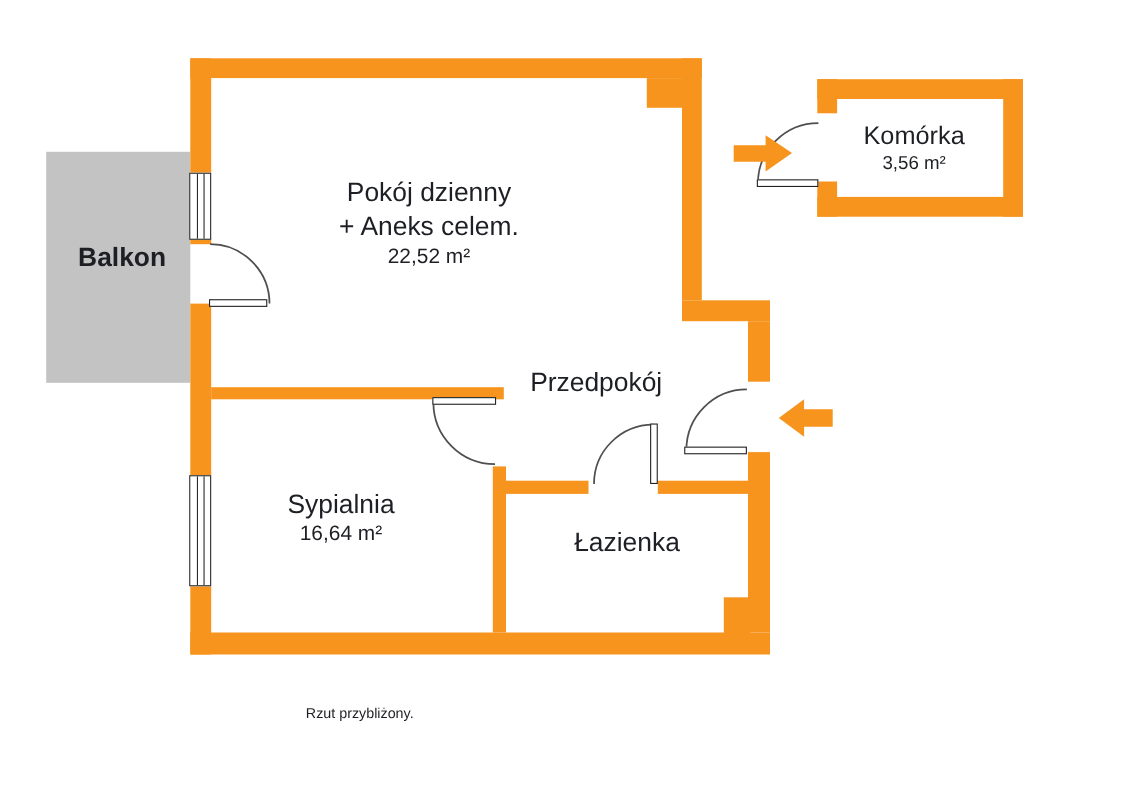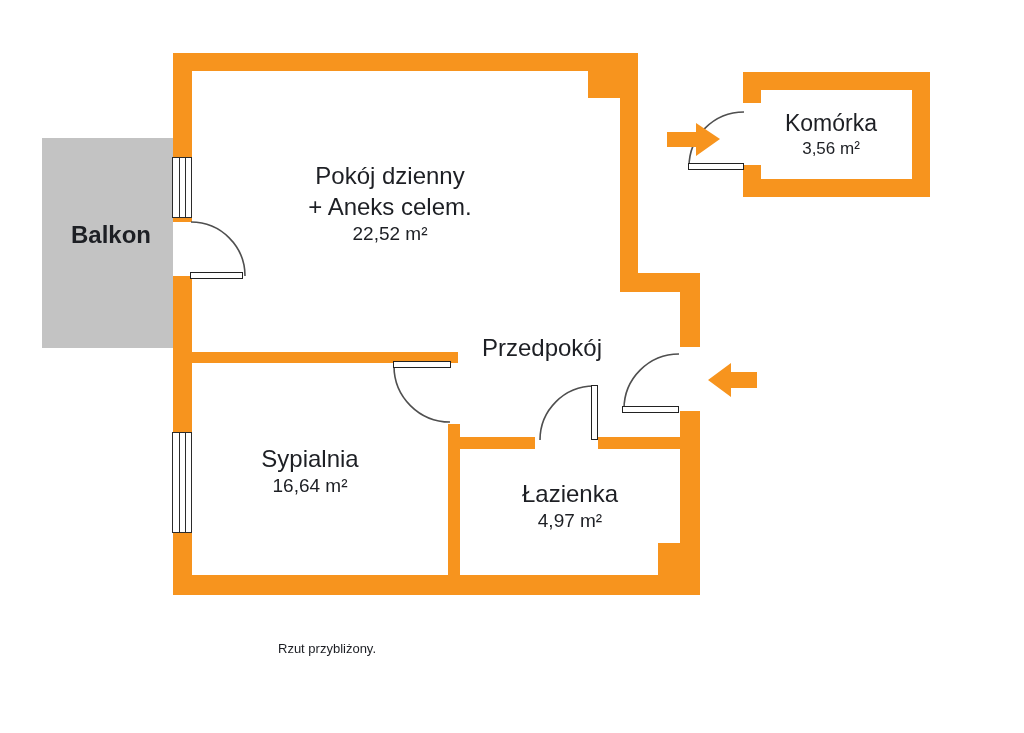--- a/index.html
+++ b/index.html
@@ -96,21 +96,20 @@
     <div class="room-name">Przedpokój</div>
   </div>
 
   <div class="room-label" style="left:230px;top:443px;width:160px;">
     <div class="room-name">Sypialnia</div>
     <div class="room-area">16,64 m²</div>
   </div>
 
   <div class="room-label" style="left:490px;top:478px;width:160px;">
     <div class="room-name">Łazienka</div>
-    <div class="room-area">4,97 m²</div>
   </div>
 
   <div class="room-label" style="left:761px;top:109px;width:140px;">
     <div class="room-name small">Komórka</div>
     <div class="room-area small">3,56 m²</div>
   </div>
 
   <div class="disclaimer">
     <div>Rzut przybliżony.</div>
   </div>

